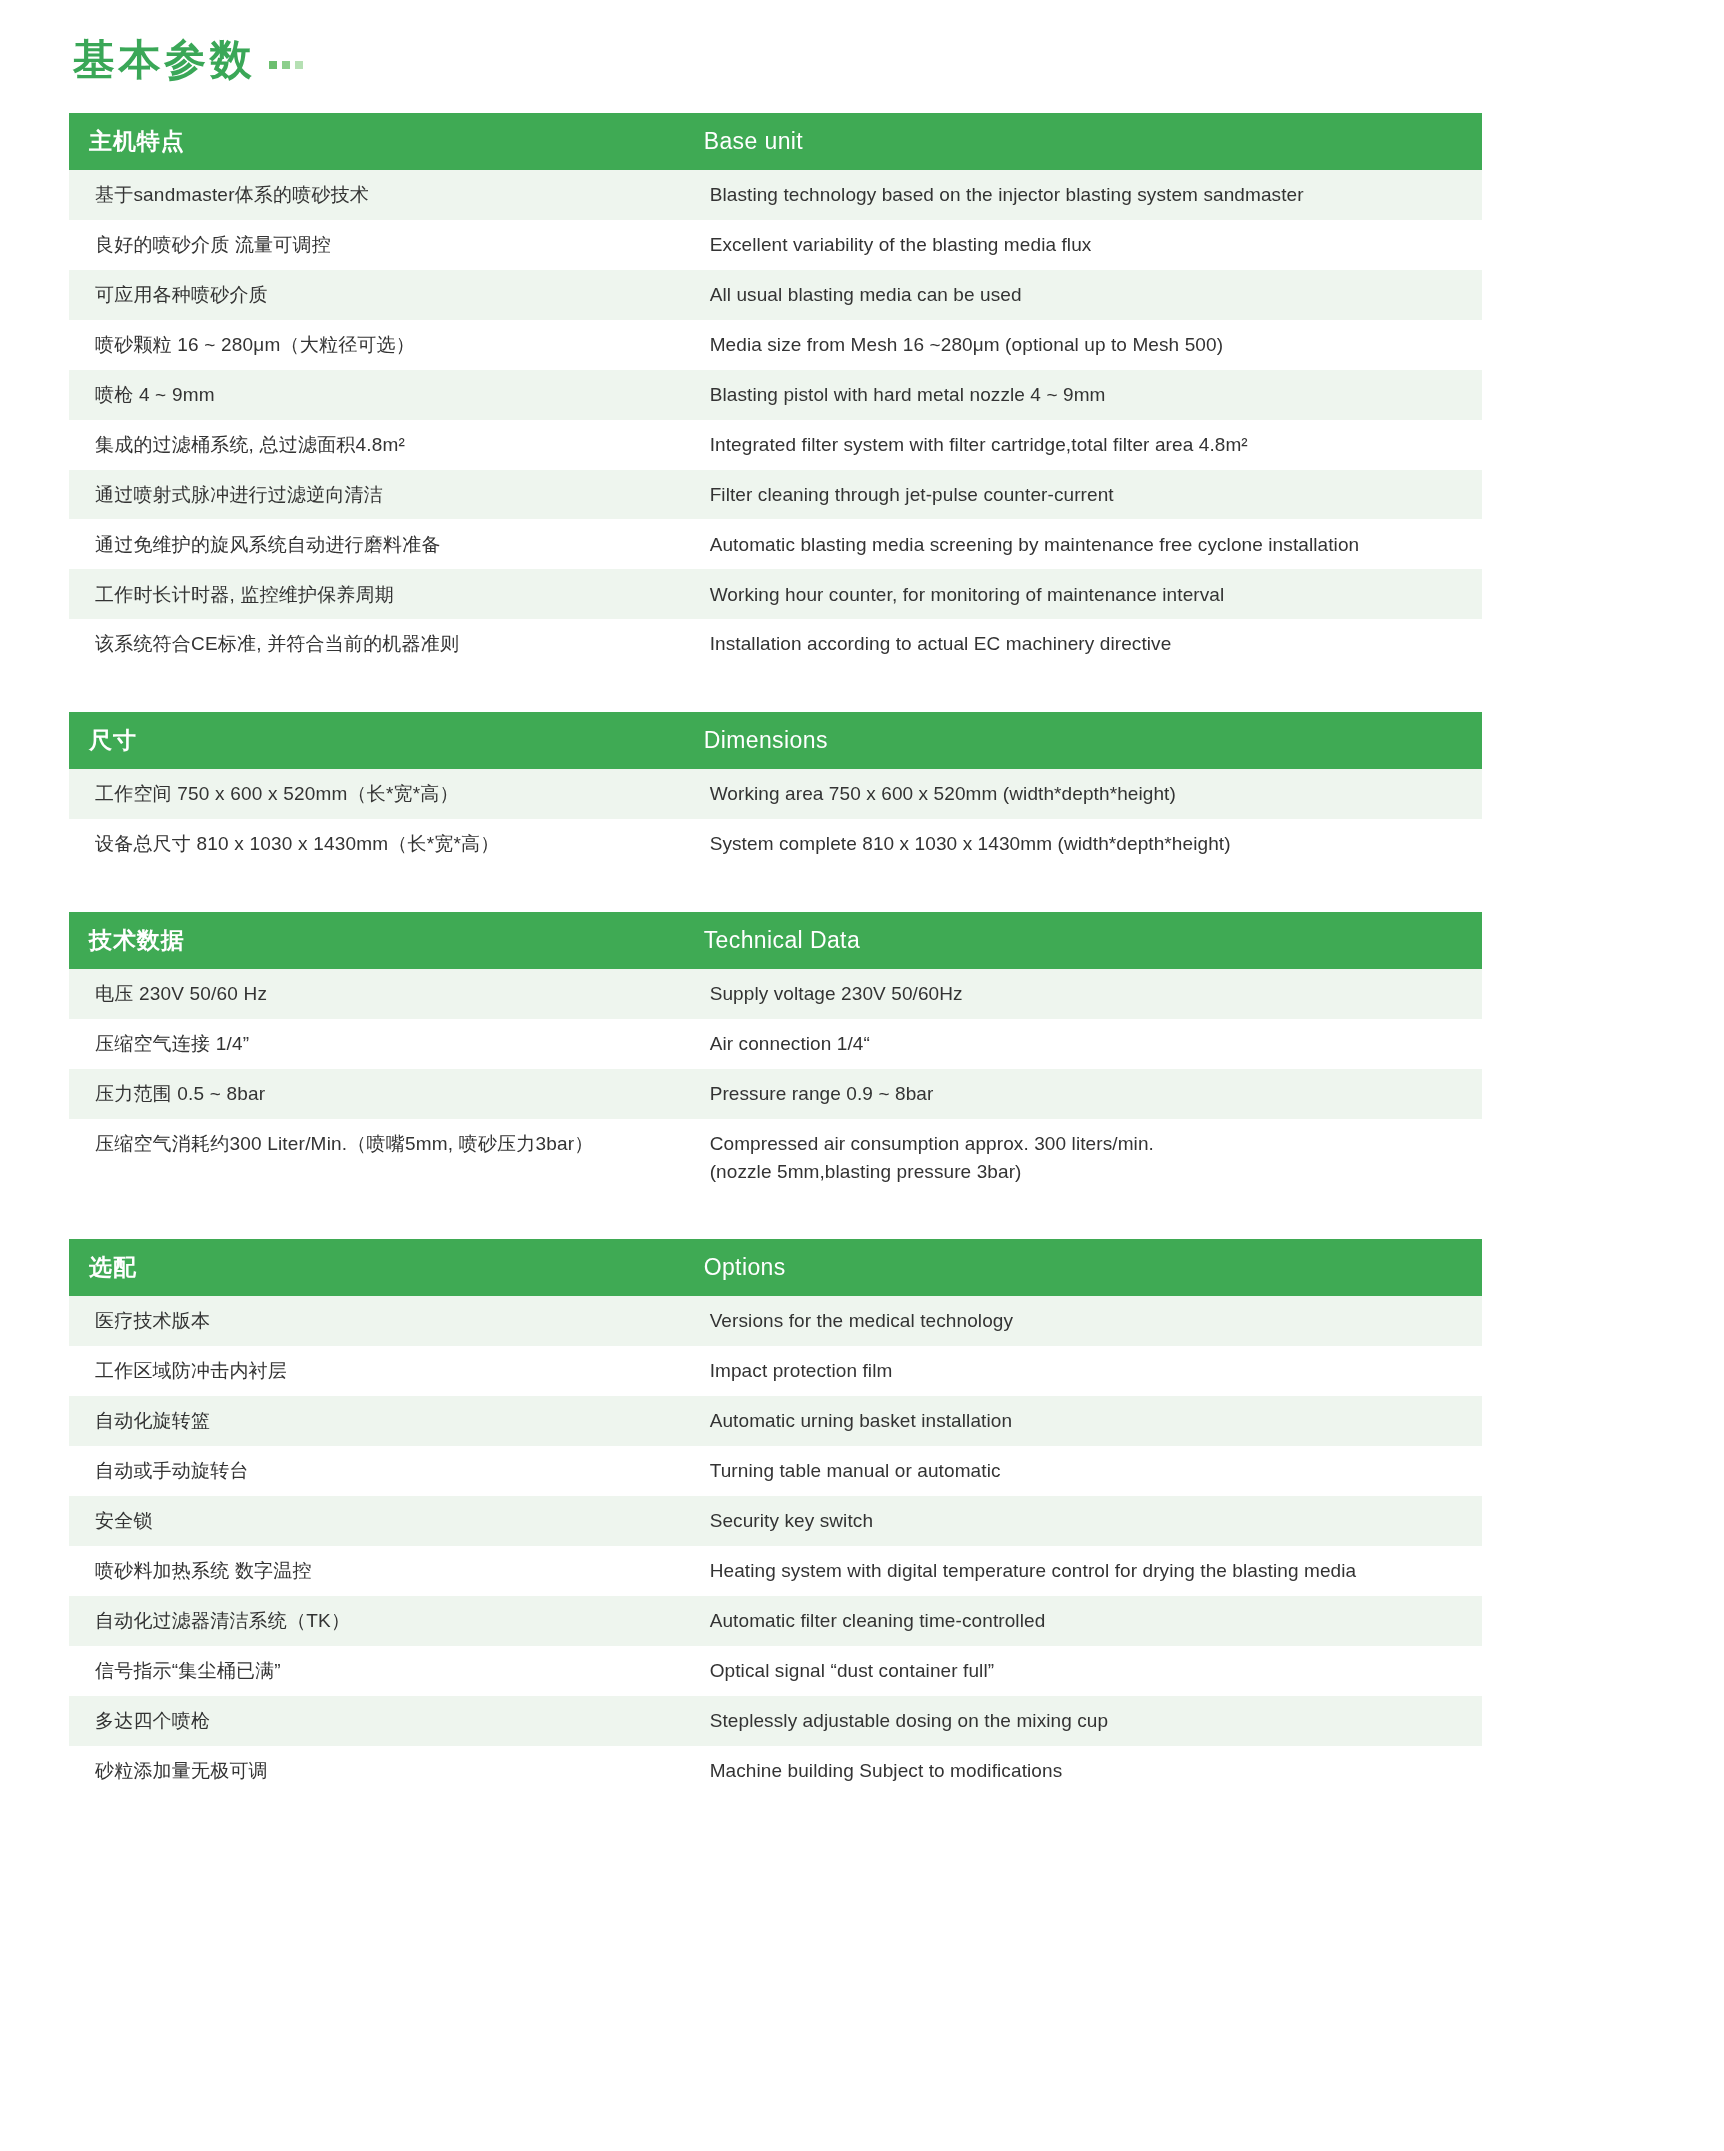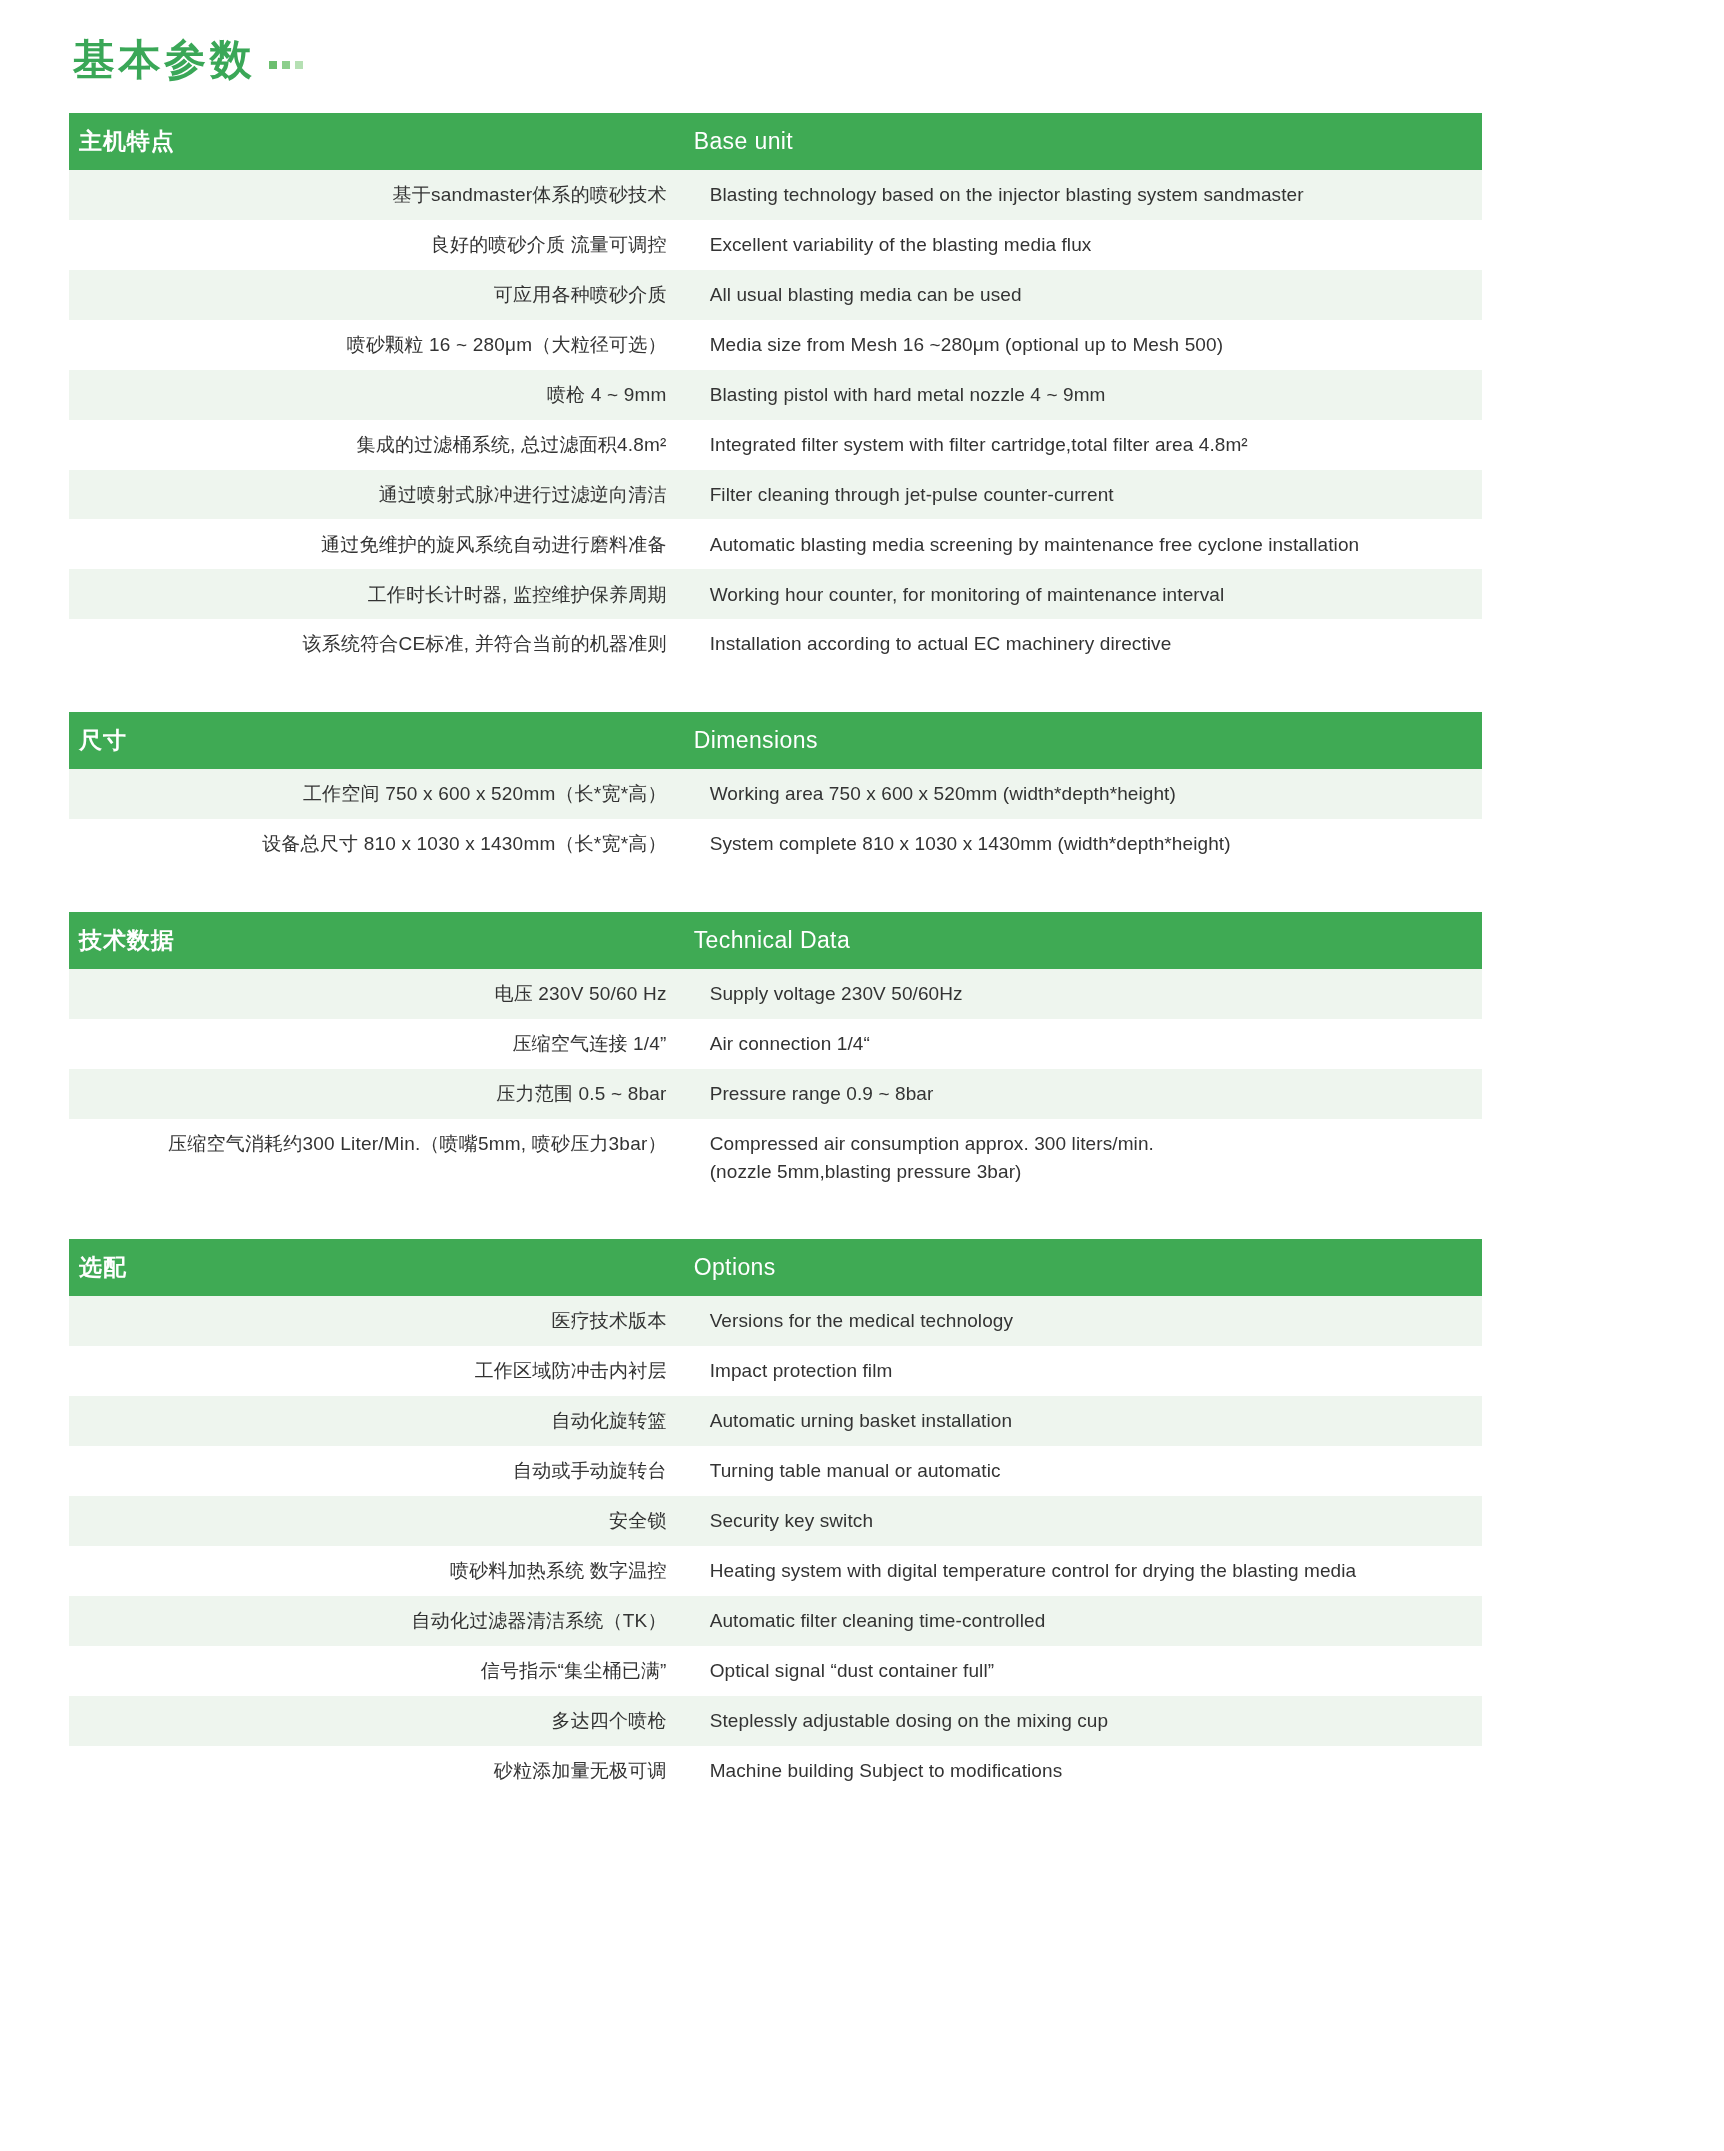--- a/index.html
+++ b/index.html
@@ -61,41 +61,40 @@
   }
   .spec-table col.col-cn { width: 43.5%; }
   .spec-table col.col-en { width: 56.5%; }
 
   .spec-table thead th {
     background: #3faa54;
     color: #ffffff;
     font-size: 23px;
     font-weight: bold;
     text-align: left;
-    padding: 13px 0 13px 10px;
+    padding: 13px 0 13px 20px;
     letter-spacing: 0.9px;
   }
   .spec-table thead th.en-head {
     font-weight: normal;
     letter-spacing: 0.4px;
   }
 
   .spec-table tbody td {
     font-size: 19px;
     line-height: 1.45;
     padding: 11.2px 17px 11.2px 26px;
     vertical-align: top;
     color: #333333;
   }
   .spec-table tbody tr:nth-child(odd) td { background: #eef5ee; }
   .spec-table tbody tr:nth-child(even) td { background: #ffffff; }
 
   .spec-table tbody td.cn {
     letter-spacing: 0.2px;
-    text-align: right;
   }
   .spec-table tbody td.en {
     letter-spacing: 0.1px;
   }
 </style>
 </head>
 <body>
 
 <div class="page">
 

